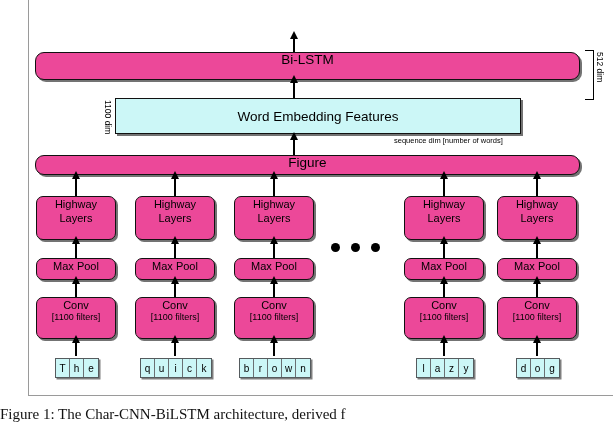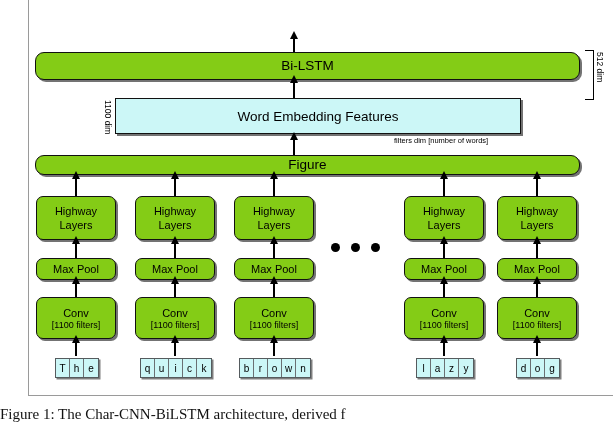--- a/index.html
+++ b/index.html
@@ -44,27 +44,26 @@
   }
   #title-bar .title-text {
     font-size: 15px;
     color: #1a1a1a;
     letter-spacing: 0.1px;
   }
 
   
   .node {
     position: absolute;
-    background: #84cc16;
+    background: #ec4899;
     border: 1.5px solid #111111;
     box-sizing: border-box;
     display: flex;
     flex-direction: column;
     align-items: center;
-    justify-content: center;
     color: #000000;
     box-shadow: 2px 2px 0 rgba(0,0,0,0.55);
   }
   .node.rounded { border-radius: 7px; }
   .node .lbl { font-size: 11px; line-height: 14px; text-align: center; }
   .node .sub { font-size: 9px; line-height: 11px; text-align: center; }
 
   .node.wide { border-radius: 9px; }
   .node.wide .lbl { font-size: 13.5px; }
 
@@ -186,21 +185,21 @@
 
   <div class="bracket" style="left:556px; top:50px; width:9px; height:50px;"></div>
   <div class="vlabel" style="left:576px; top:52px;">512 dim</div>
 
   <div class="arrow" style="left:264px; top:82px; height:16px;"></div>
 
   <div class="embed-box" style="left:86px; top:98px; width:406px; height:36px;">
     <span class="lbl">Word Embedding Features</span>
   </div>
   <div class="vlabel" style="left:84px; top:100px;">1100 dim</div>
-  <div class="hlabel" style="left:365px; top:136px;">filters dim [number of words]</div>
+  <div class="hlabel" style="left:365px; top:136px;">sequence dim [number of words]</div>
 
   <div class="arrow" style="left:264px; top:139px; height:16px;"></div>
 
   <div class="node wide" style="left:6px; top:155px; width:545px; height:20px;">
     <span class="lbl">Figure</span>
   </div>
 
   <div class="dots" style="left:302px; top:243px;">
     <i></i>
     <i></i>

